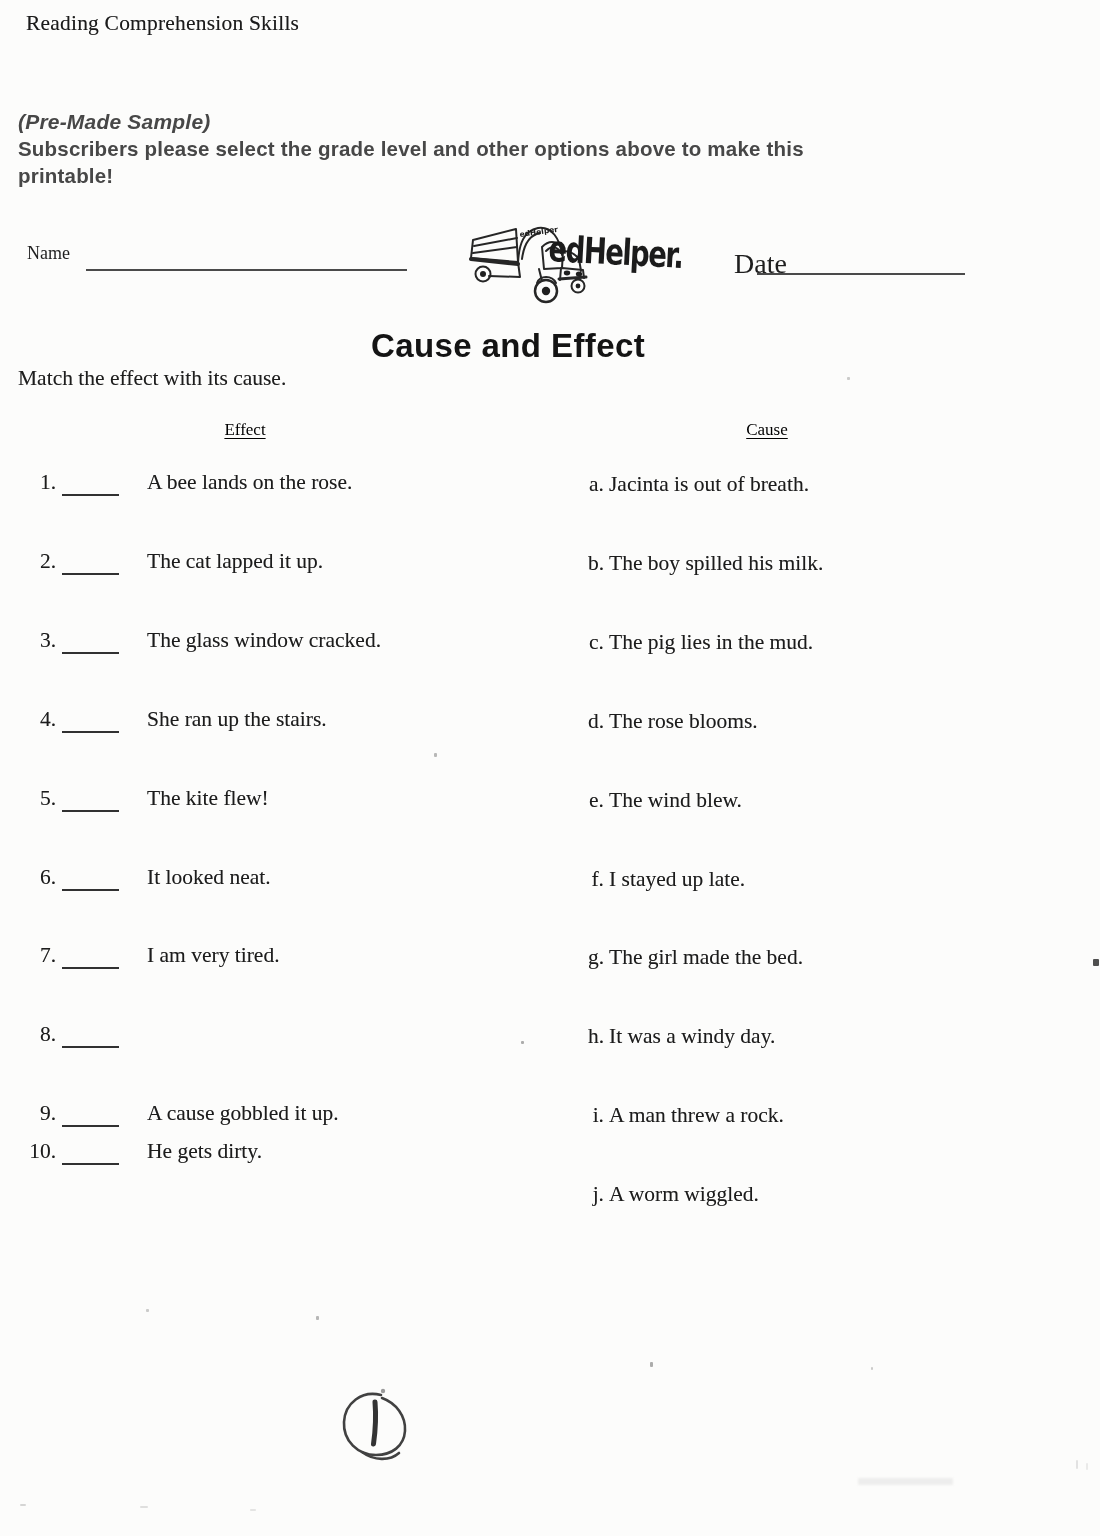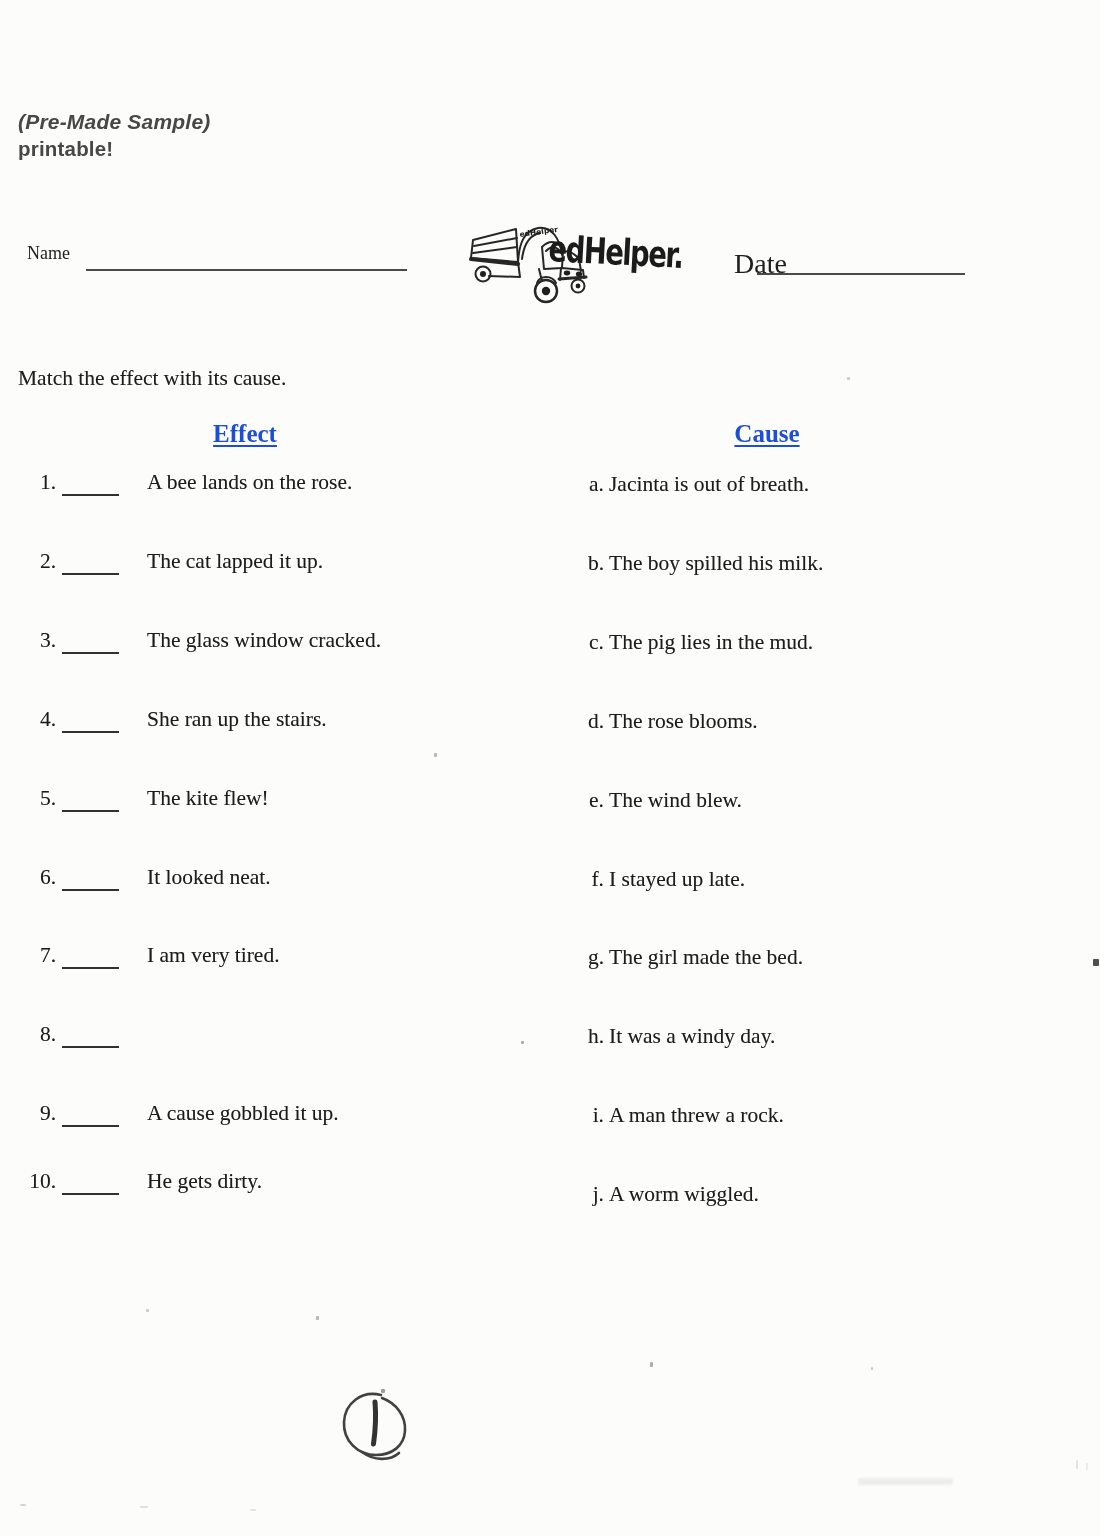--- a/index.html
+++ b/index.html
@@ -37,22 +37,22 @@
     position:absolute; left:0; top:327px; width:1016px; text-align:center;
     font-family:"Liberation Sans", sans-serif; font-weight:bold;
     font-size:33px; letter-spacing:.4px; color:#141414;
   }
   .instructions {
     position:absolute; left:18px; top:366px;
     font-size:21.5px; text-shadow:0 0 .5px rgba(0,0,0,.3);
   }
   .col-header {
     position:absolute; top:420px; width:120px; text-align:center;
-    font-size:25px; font-weight:bold; text-decoration:underline;
-    text-underline-offset:3px; color:#1d4ed8;
+    font-size:17px; font-weight:normal; text-decoration:underline;
+    text-underline-offset:3px; color:#000000;
   }
   .col-header.effect { left:185px; }
   .col-header.cause  { left:707px; }
 
   .erow {
     position:absolute; left:12px; display:flex; align-items:flex-end;
     font-size:21.5px; line-height:27px; color:#1c1c1c;
     text-shadow:0 0 .5px rgba(0,0,0,.3);
   }
   .enum  { display:inline-block; width:44px; text-align:right; }
@@ -70,23 +70,25 @@
 
   .circle1-wrap { position:absolute; left:332px; top:1386px; width:88px; height:86px; }
 
   .speck { position:absolute; border-radius:1px; }
 </style>
 </head>
 <body>
 
 <div class="page">
 
+  <div class="doc-header serif">Reading Comprehension Skills</div>
 
   <div class="premade">(Pre-Made Sample)</div>
   <div class="subnote">
+    <div>Subscribers please select the grade level and other options above to make this</div>
     <div>printable!</div>
   </div>
 
   <div class="name-label serif">Name</div>
   <div class="hline" style="left:86px; top:269px; width:321px;"></div>
 
   <div class="logo-wrap">
     <svg width="240" height="96" viewBox="0 0 240 96">
       <g stroke="#262626" stroke-width="2" fill="none" stroke-linecap="round" stroke-linejoin="round">
 
@@ -120,20 +122,21 @@
         <ellipse cx="117" cy="61" rx="3.2" ry="2.5"></ellipse>
       </g>
       <text x="58" y="24" font-size="7.5" font-weight="bold" fill="#1d1d1d" font-family="DejaVu Sans, sans-serif" transform="rotate(-8 58 24)">edHelper</text>
       <text x="86" y="48" font-size="36" font-weight="bold" fill="#1b1b1b" font-family="DejaVu Sans, sans-serif" letter-spacing="-2" textLength="134" lengthAdjust="spacingAndGlyphs" transform="rotate(3 86 48)">edHelper.</text>
     </svg>
   </div>
 
   <div class="date-label serif">Date</div>
   <div class="hline" style="left:757px; top:273px; width:208px;"></div>
 
+  <div class="title">Cause and Effect</div>
   <div class="instructions">Match the effect with its cause.</div>
 
   <div class="col-header effect">Effect</div>
   <div class="col-header cause">Cause</div>
 
   <div id="effect-list">
       <div class="erow" style="top: 469px;">
         <span class="enum">1.</span>
         <span class="blank"></span>
         <span class="etext">A bee lands on the rose.</span>
@@ -170,21 +173,21 @@
       </div>
       <div class="erow" style="top: 1021.3px;">
         <span class="enum">8.</span>
         <span class="blank"></span>
       </div>
       <div class="erow" style="top: 1100.2px;">
         <span class="enum">9.</span>
         <span class="blank"></span>
         <span class="etext">A cause gobbled it up.</span>
       </div>
-      <div class="erow" style="top: 1168px;">
+      <div class="erow" style="top: 1138px;">
         <span class="enum">10.</span>
         <span class="blank"></span>
         <span class="etext">He gets dirty.</span>
       </div>
     </div>
   <div id="cause-list">
       <div class="crow" style="top: 471px;">
         <span class="clet">a.</span>
         <span class="ctext">Jacinta is out of breath.</span>
       </div>

